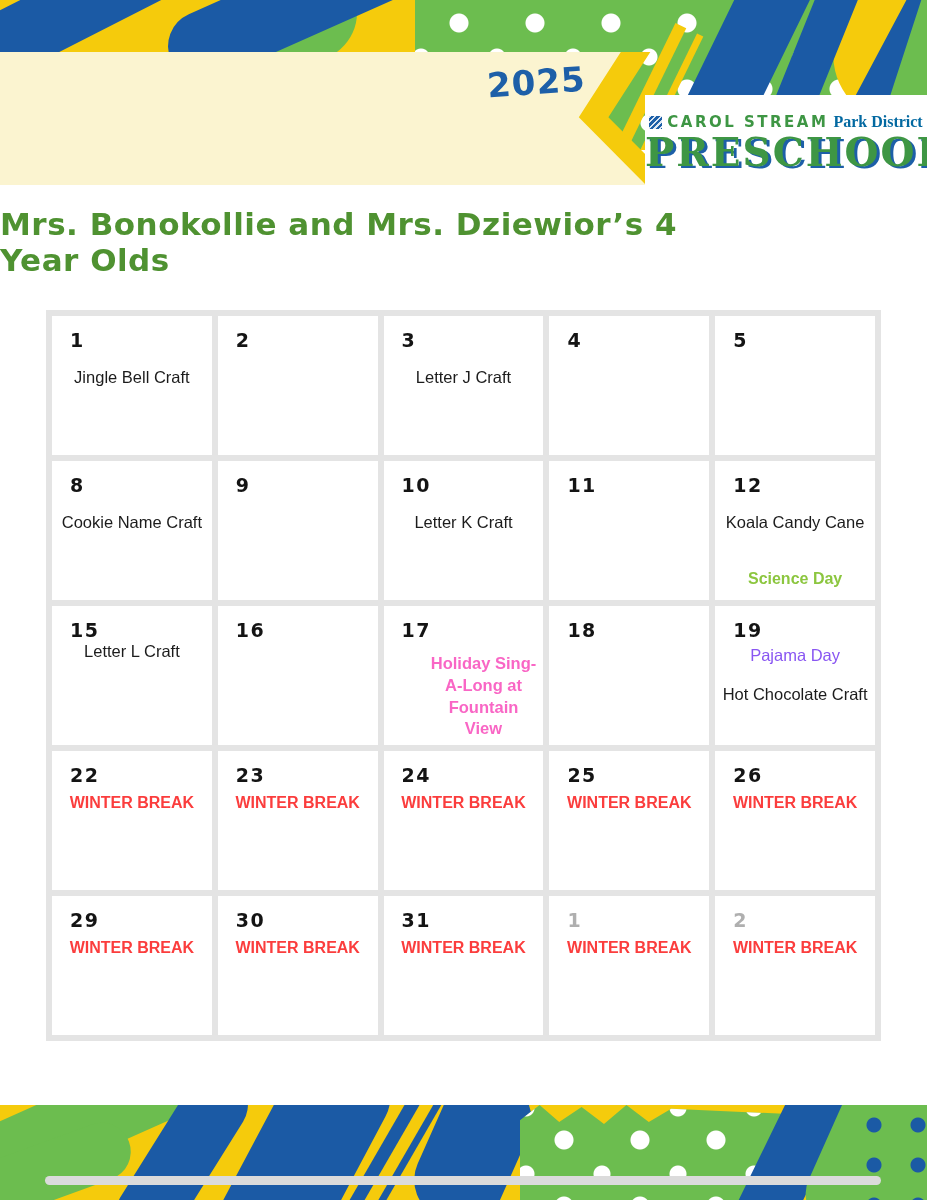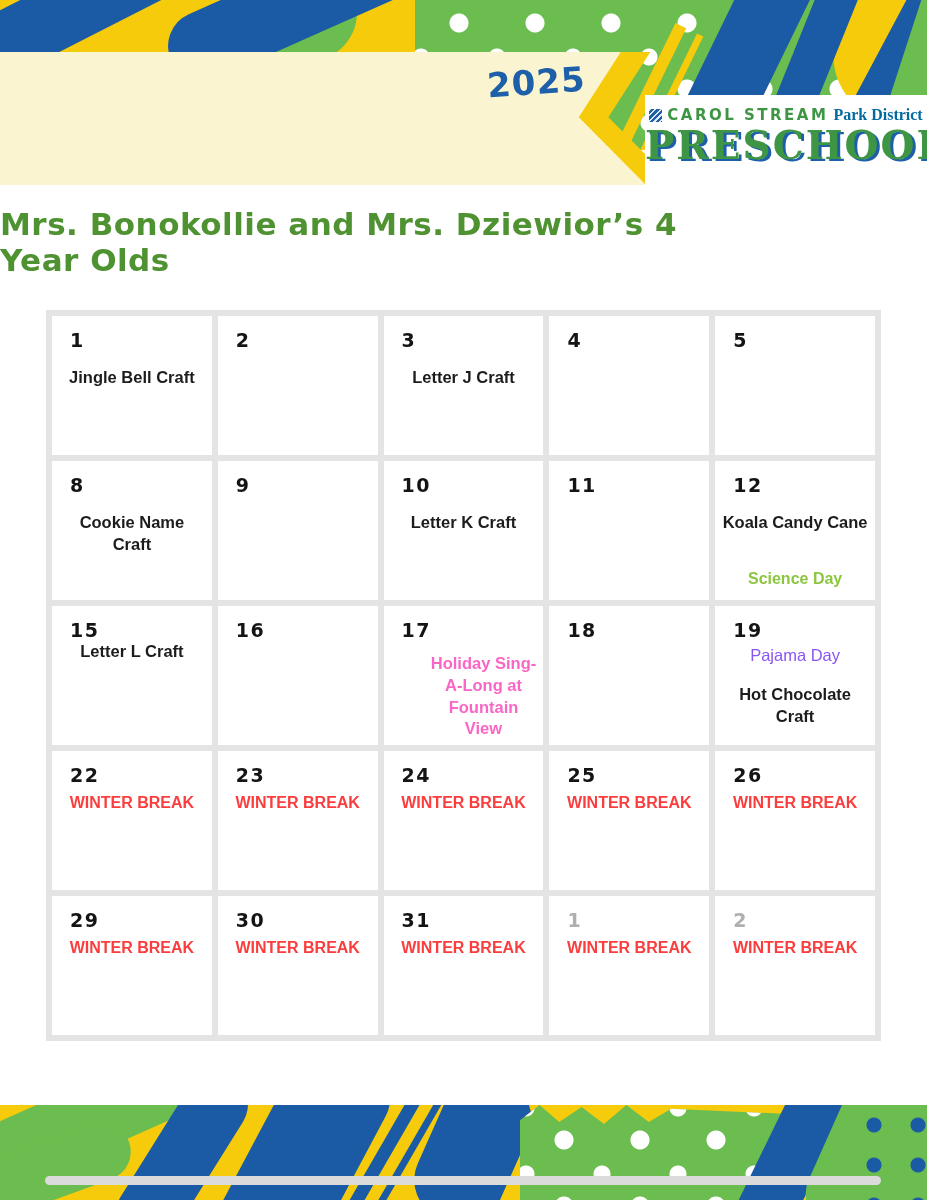--- a/index.html
+++ b/index.html
@@ -26,21 +26,21 @@
   .banner-cream{left:0;top:52px;width:646px;height:133px;background:#FBF4D0;z-index:3;
     clip-path:polygon(0 0,96.1% 0,89.6% 49%,100% 100%,0 100%);}
   .month{left:48px;top:50px;z-index:4;font-family:"DejaVu Serif",serif;font-style:italic;
     font-weight:bold;font-size:92px;color:#1D5FA8;letter-spacing:-3px;}
   .year{left:487px;top:62px;z-index:4;font-family:"DejaVu Sans",sans-serif;font-weight:bold;
     font-size:34px;color:#1D5FA8;transform:rotate(-4deg);letter-spacing:1px;}
 
   
   .logo-box{left:645px;top:95px;width:282px;height:95px;background:#fff;z-index:3;
     box-sizing:border-box;padding-top:11px;text-align:center;}
-  .logo-line1{display:flex;align-items:center;justify-content:center;gap:5px;}
+  .logo-line1{display:flex;align-items:center;justify-content:center;gap:5px;margin-top:7px;}
   .logo-mark{display:inline-block;width:13px;height:13px;background:#1D5FA8;
     background-image:repeating-linear-gradient(135deg,rgba(255,255,255,.85) 0 1.5px,rgba(0,0,0,0) 1.5px 4px);}
   .logo-green{font-family:"DejaVu Sans",sans-serif;font-weight:bold;font-size:15px;
     letter-spacing:2.5px;color:#3E9644;}
   .logo-blue{font-family:"Liberation Serif",serif;font-weight:bold;font-size:16px;color:#0369a1;}
   .logo-program{margin-top:1px;font-family:"DejaVu Serif",serif;font-weight:bold;font-size:39px;
     letter-spacing:2px;color:#3E9644;text-shadow:3px 2px 0 #1D5FA8;line-height:1.05;}
 
   
   .page-title{left:0;top:206px;width:759px;text-align:left;font-family:"DejaVu Sans",sans-serif;
@@ -50,21 +50,21 @@
     font-size:24px;color:#C0BFBF;letter-spacing:1px;}
 
   
   .grid{left:46px;top:310px;width:835px;height:731px;background:#E4E4E4;display:grid;
     grid-template-columns:repeat(5,1fr);grid-template-rows:repeat(5,1fr);gap:6px;padding:6px;
     box-sizing:border-box;}
   .cell{background:#fff;display:flex;flex-direction:column;padding:13px 7px 9px;box-sizing:border-box;overflow:hidden;}
   .num{font-family:"DejaVu Sans",sans-serif;font-weight:bold;font-size:19px;color:#141414;
     padding-left:11px;letter-spacing:1.5px;}
   .num.muted{color:#AFAFAF;}
-  .ev{margin-top:16px;text-align:center;font-size:16.5px;line-height:1.32;color:#1c1c1c;font-weight:bold;}
+  .ev{margin-top:16px;text-align:center;font-size:16.5px;line-height:1.32;color:#1c1c1c;}
   .ev.red{color:#FB3D3D;font-weight:bold;font-size:16px;margin-top:6px;}
   .ev.pink{color:#F966C5;font-weight:bold;margin-top:12px;margin-left:40px;}
   .ev.purple{color:#8956F2;font-weight:normal;margin-top:4px;}
   .ev.sci{color:#8CC63F;font-weight:bold;font-size:16px;margin-top:auto;margin-bottom:2px;}
   .ev.second{margin-top:17px;}
 
   
   .footer{left:0;top:1105px;width:927px;height:95px;background:#F5CB0C;overflow:hidden;}
   .footer-bar{left:45px;top:1176px;width:836px;height:9px;background:#DBDBDB;border-radius:5px;z-index:6;}
   .rrect{border-radius:40px;}

